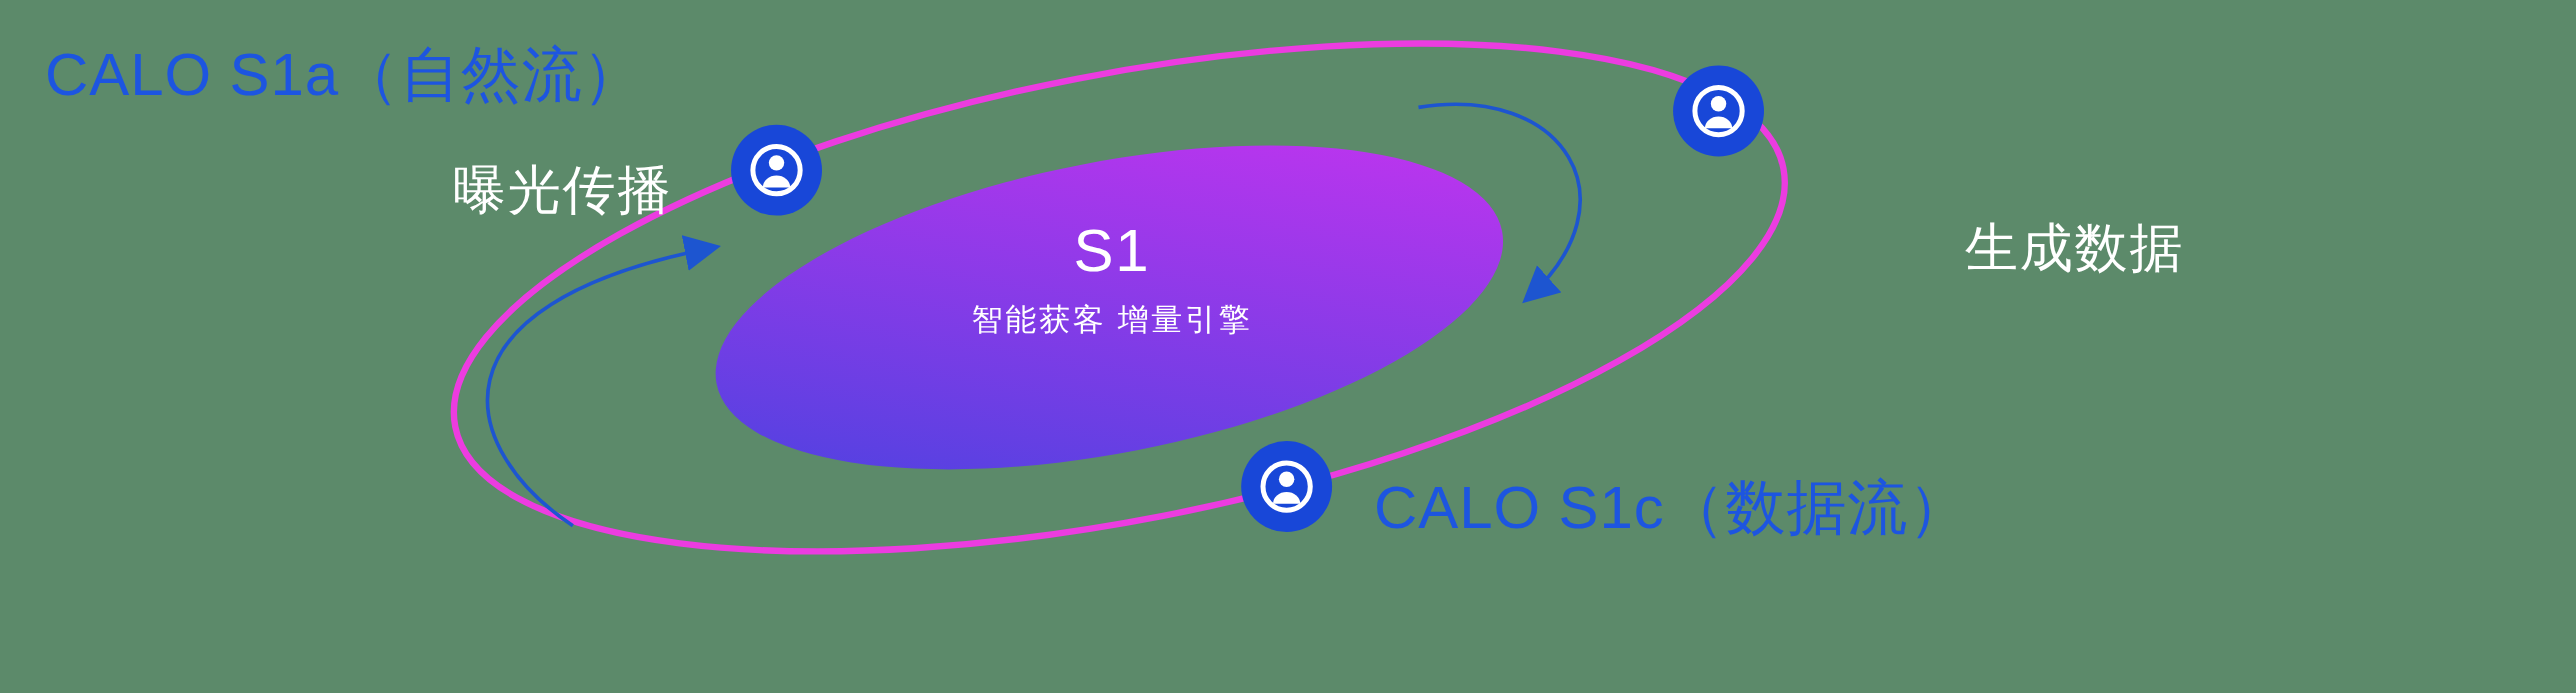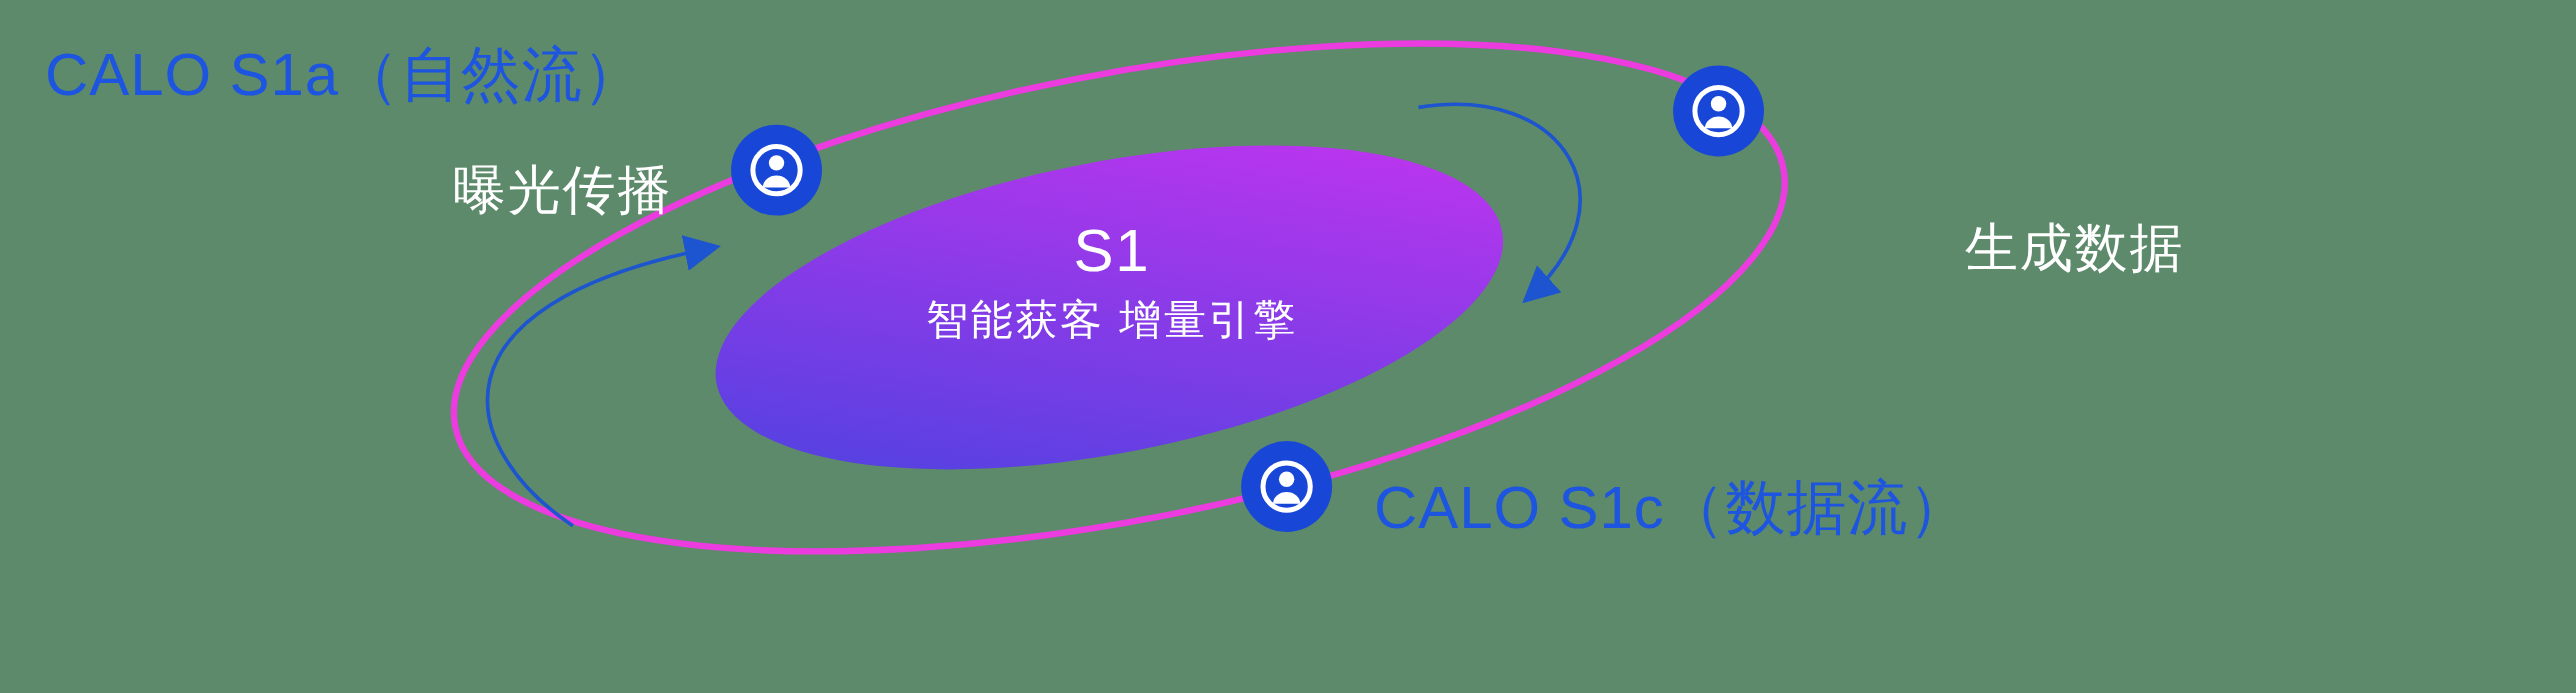--- a/index.html
+++ b/index.html
@@ -29,21 +29,21 @@
   .flow-arrow{fill:none;stroke:var(--arrow);stroke-width:4;}
   #arrowhead path{fill:var(--arrow);}
   .node-bg{fill:var(--node);}
   .icon-ring{fill:none;stroke:#fff;stroke-width:5.5;}
   .icon-part{fill:#fff;}
   .label{position:absolute;white-space:nowrap;line-height:1.15;}
   .label.title{color:var(--accent);font-size:60px;font-weight:500;letter-spacing:0.9px;}
   .label.sub{color:var(--white);font-size:53px;font-weight:400;letter-spacing:1.8px;}
   .label.center{transform:translate(-50%,-50%);color:var(--white);}
   .label.center.big{font-size:60px;font-weight:500;letter-spacing:1.8px;}
-  .label.center.small{font-size:42px;font-weight:400;letter-spacing:2.7px;}
+  .label.center.small{font-size:31px;font-weight:400;letter-spacing:2.7px;}
 </style>
 </head>
 <body>
 
 <div class="stage">
 
   <svg width="2576" height="694" viewBox="0 0 2833 763">
     <defs>
       <linearGradient id="coreGrad" x1="0" y1="1" x2="1" y2="0">
         <stop class="stop1" offset="0"></stop>

